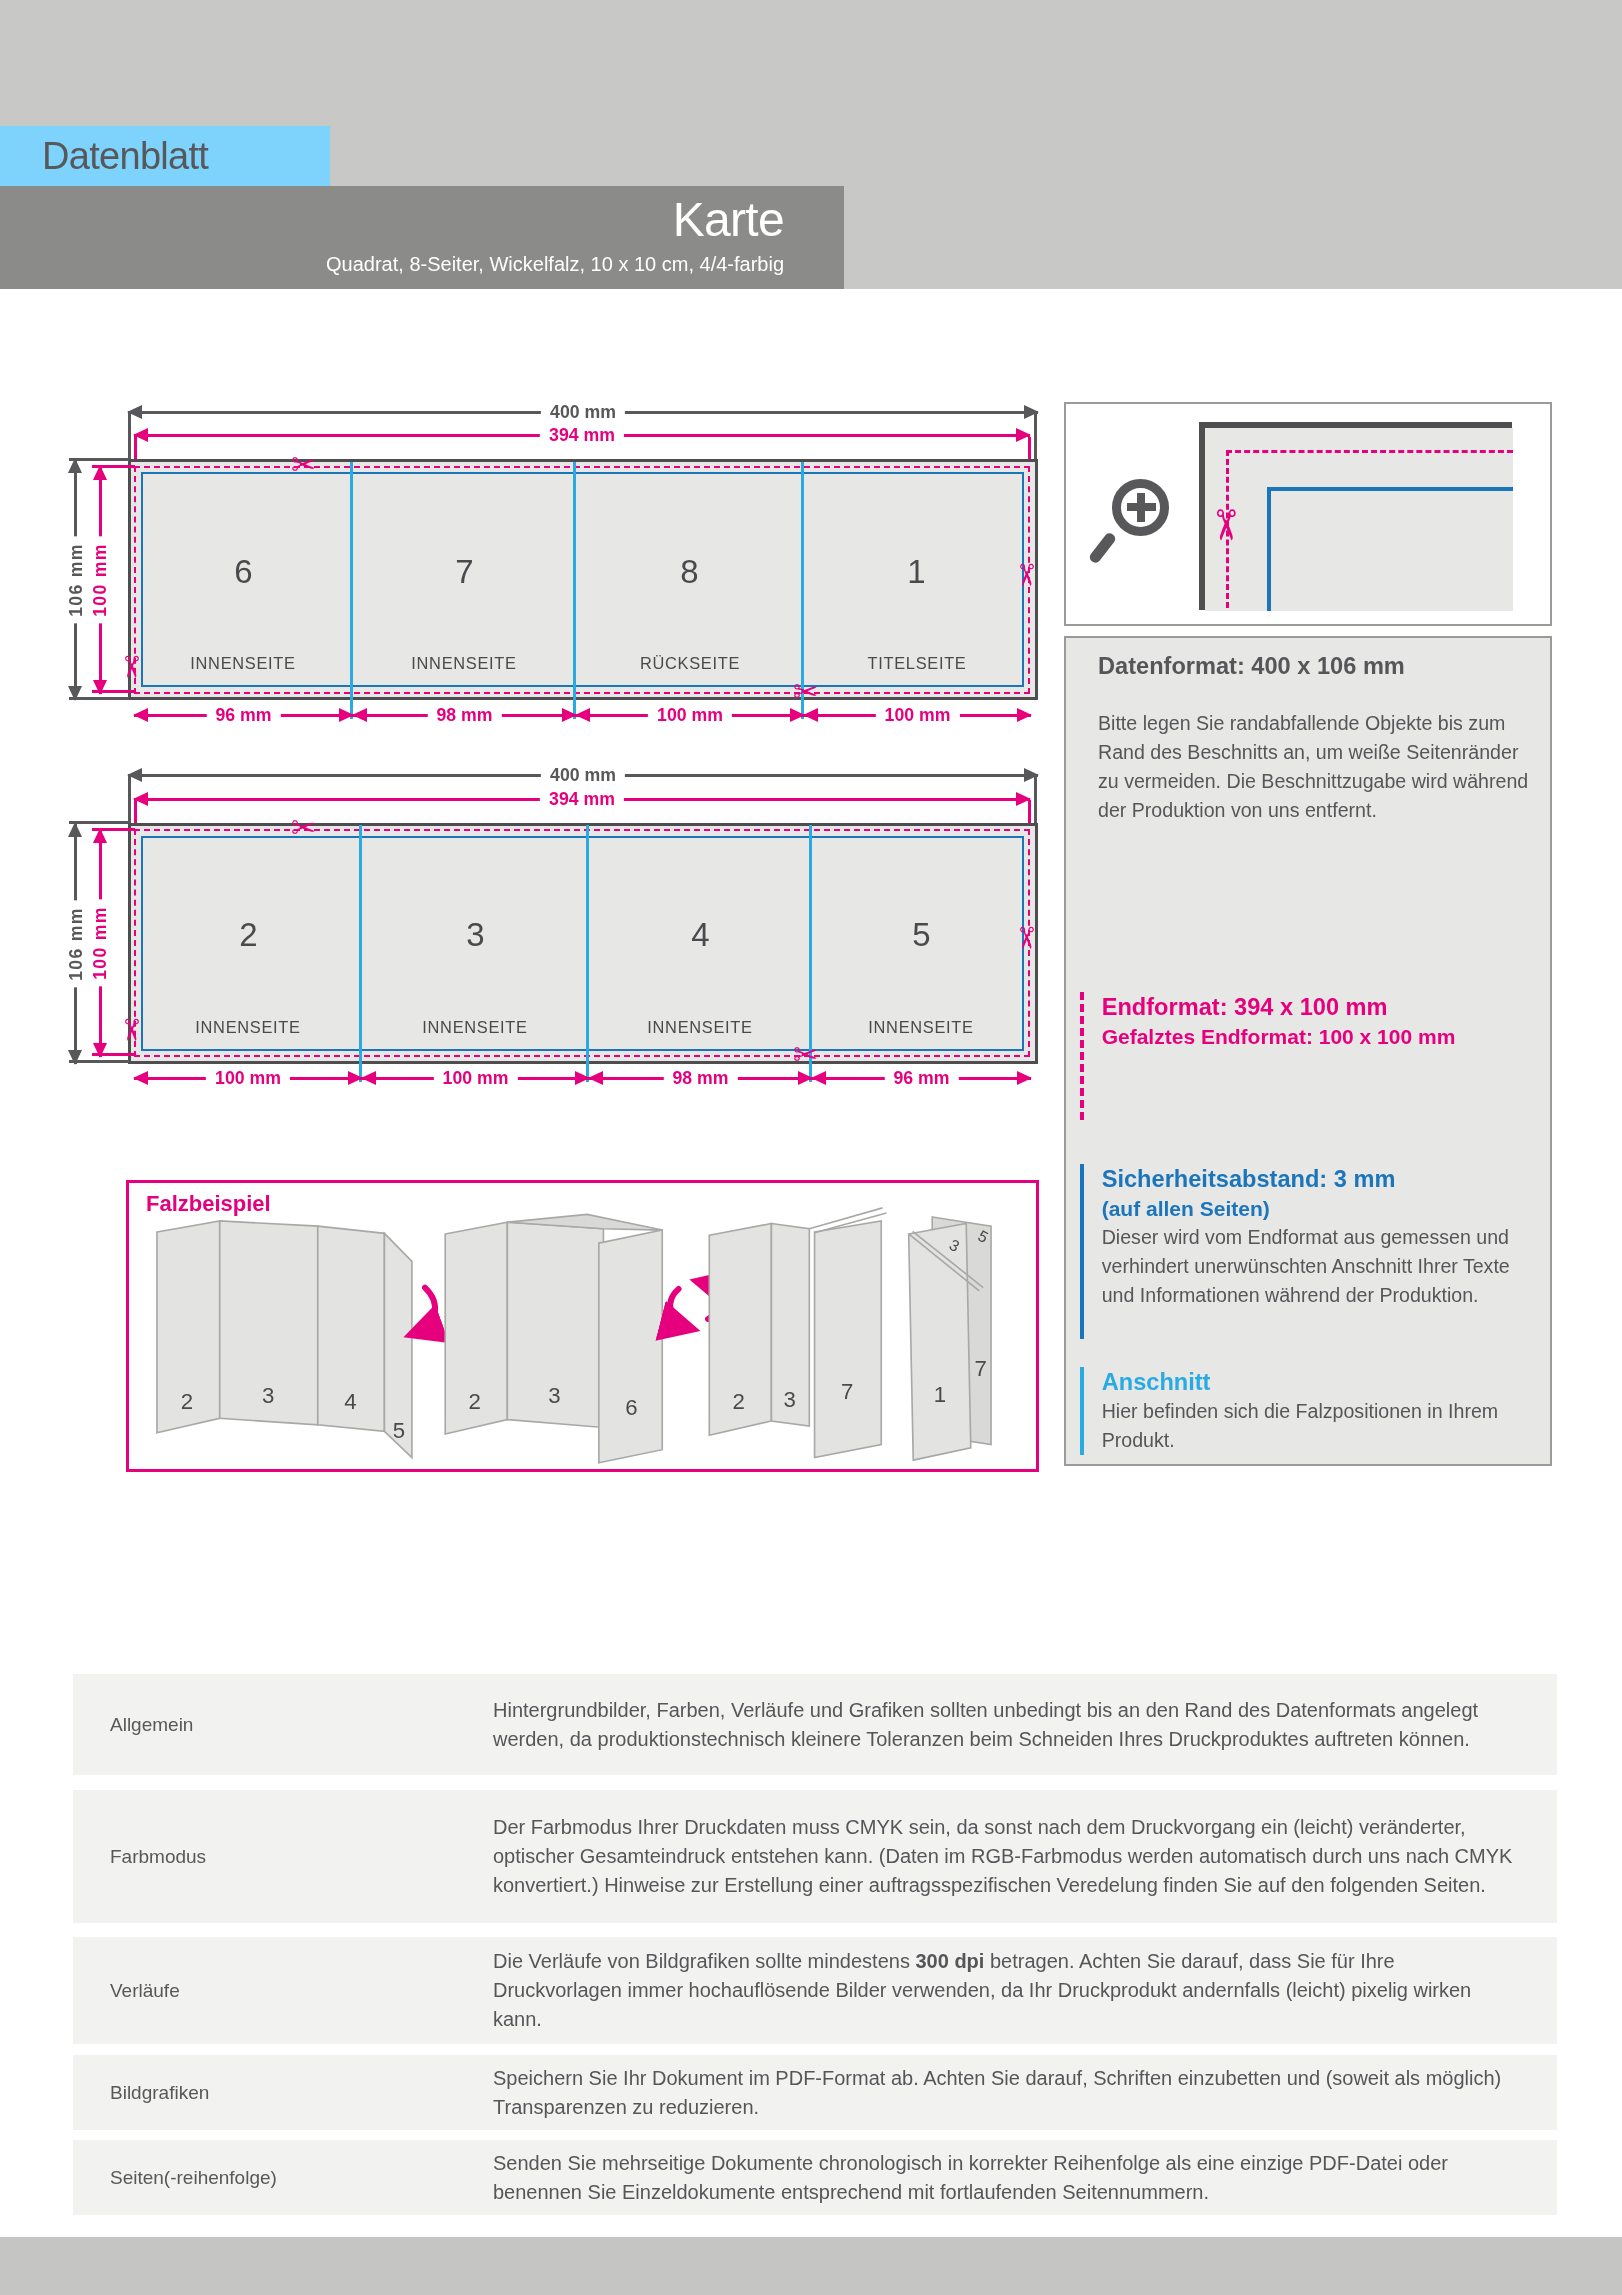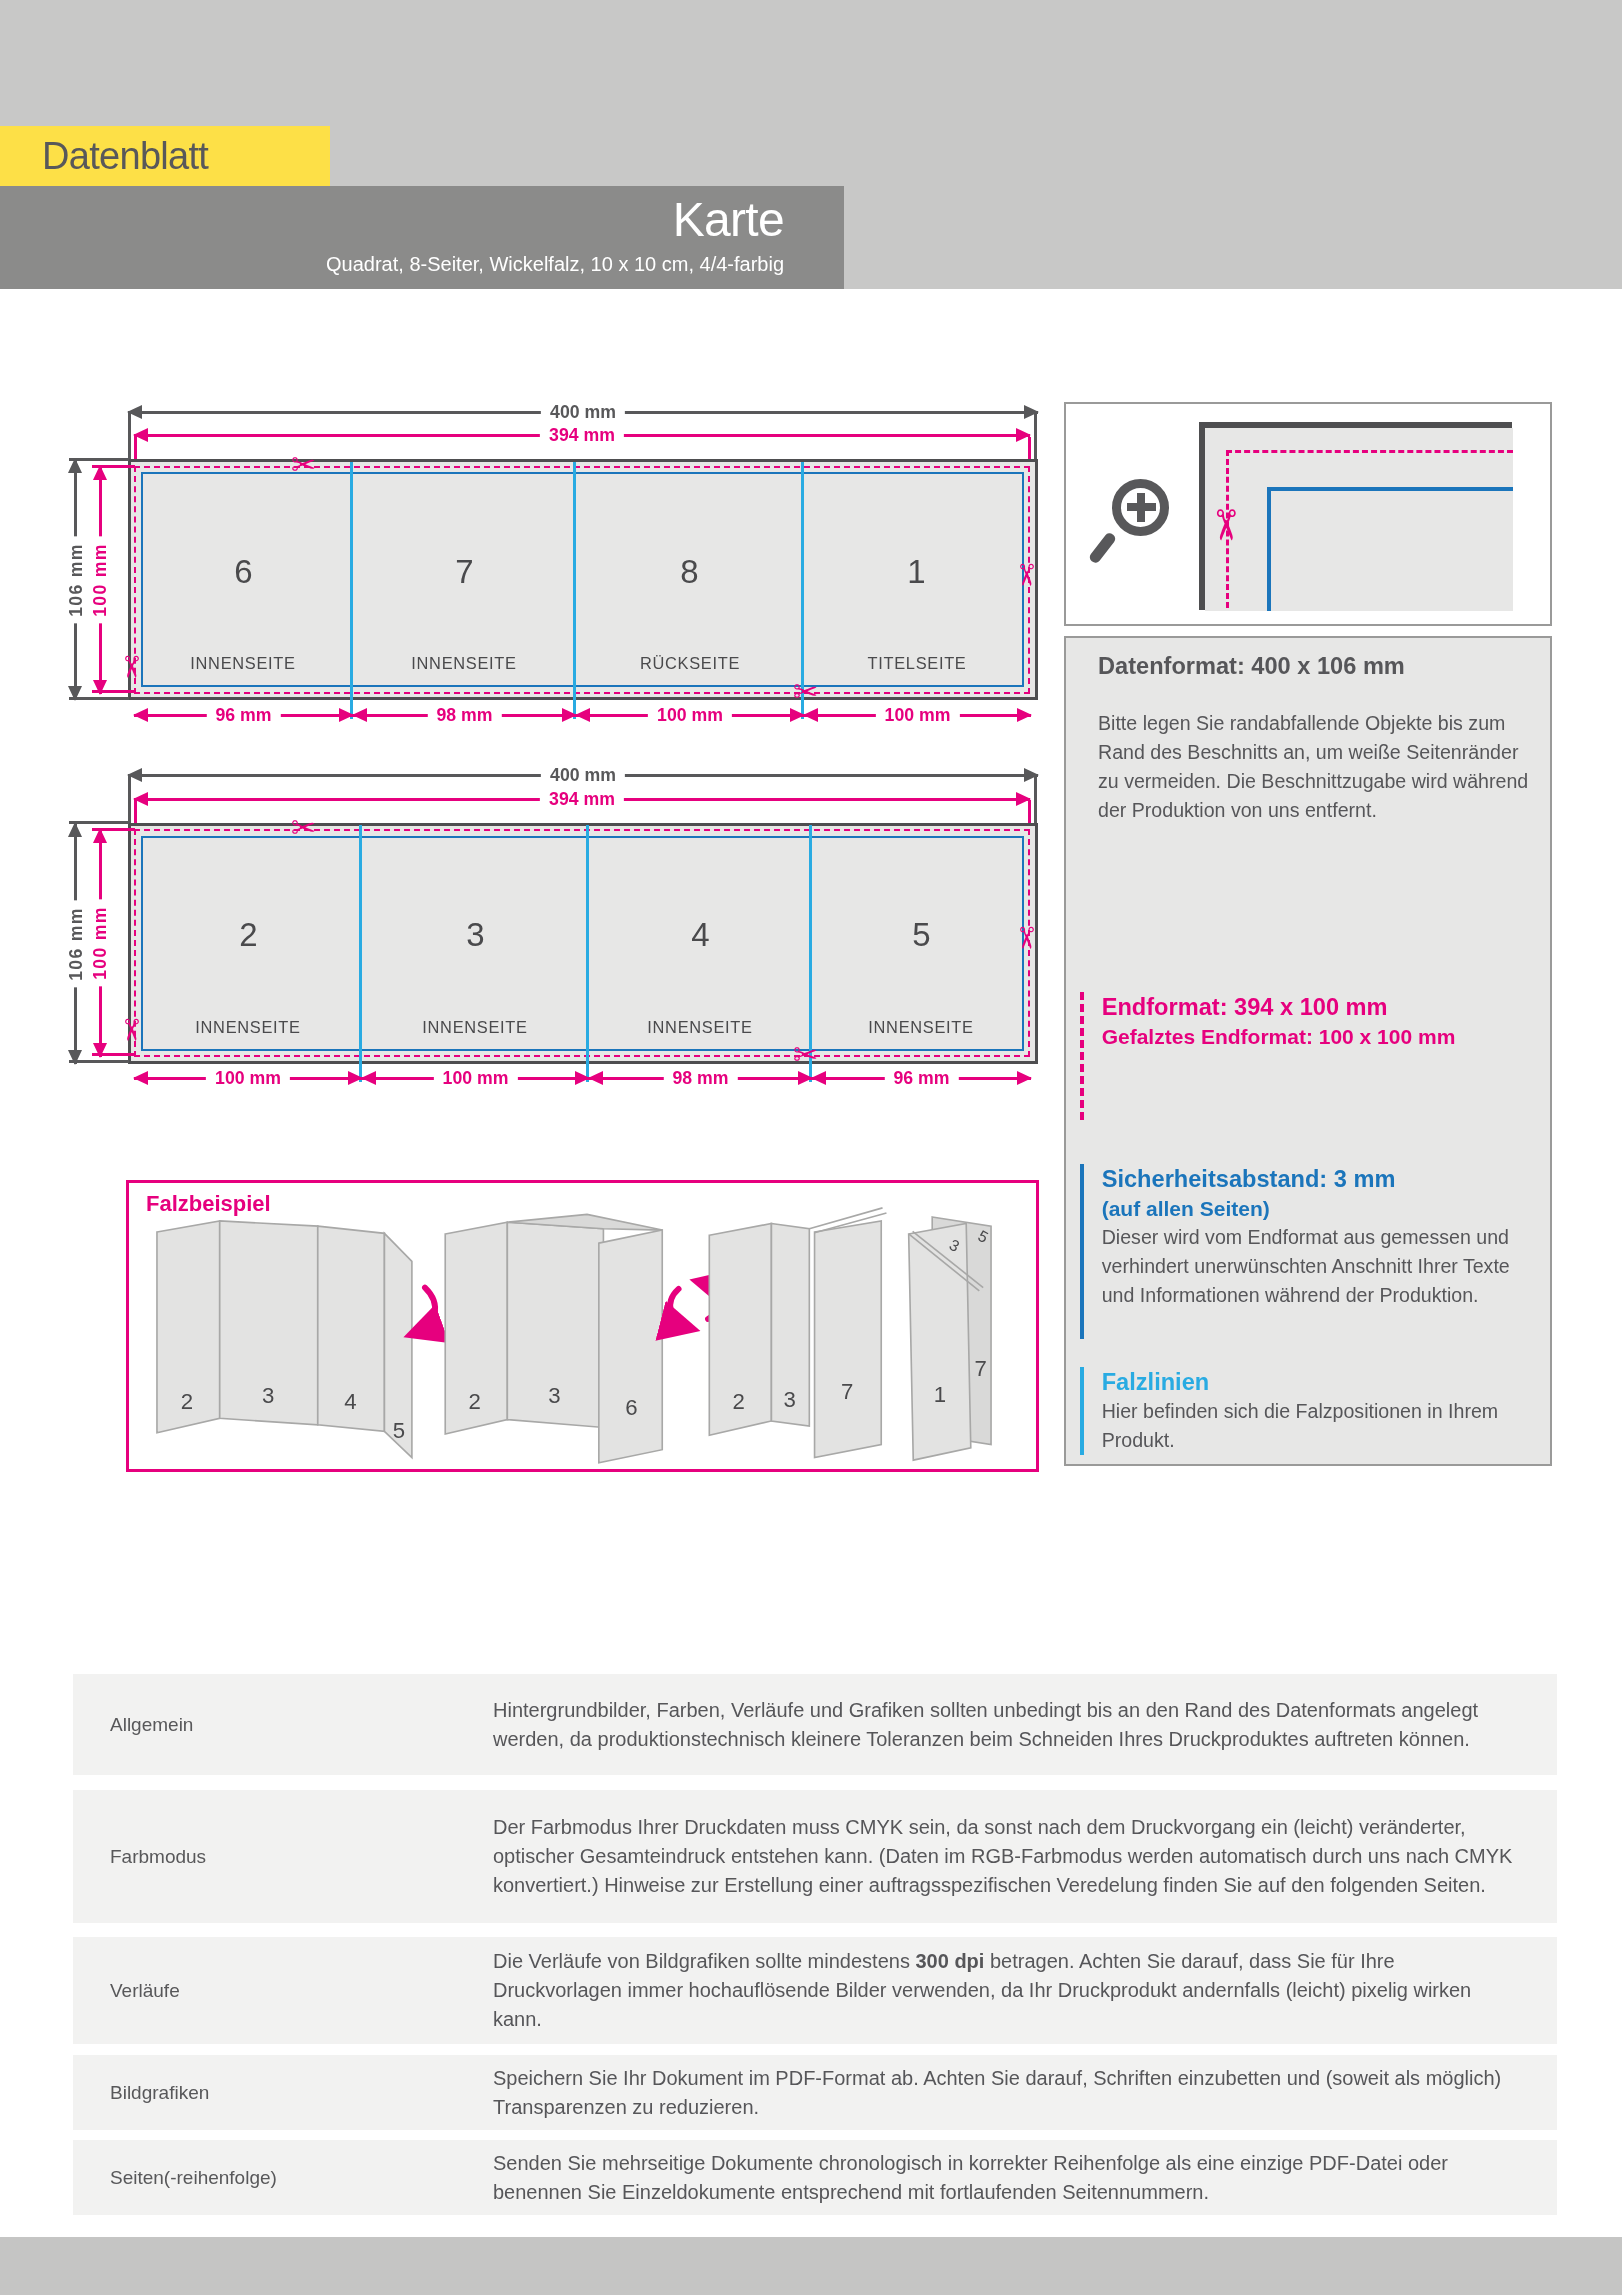--- a/index.html
+++ b/index.html
@@ -1,21 +1,21 @@
 <!DOCTYPE html>
 <html style="font-size:10.5px"><head>
 <meta charset="utf-8">
 <style>
   html,body{margin:0;padding:0;background:#fff;width:1623px;height:2295px;overflow:hidden;
     font-family:"Liberation Sans",sans-serif;-webkit-font-smoothing:antialiased;}
   #page{position:relative;width:1623px;height:2295px;background:#fff;}
 
   
   .topband{position:absolute;left:0;top:0;width:1623px;height:289px;background:#c8c8c7;}
-  .datenblatt{position:absolute;left:0;top:126px;width:330px;height:61px;background:#fde047;
+  .datenblatt{position:absolute;left:0;top:126px;width:330px;height:61px;background:#7dd3fc;
     display:flex;align-items:center;padding-left:42px;box-sizing:border-box;
     font-size:38px;color:#58585a;letter-spacing:-0.7px;}
   .titlebar{position:absolute;left:0;top:186px;width:844px;height:103px;background:#8b8b8a;
     color:#fff;text-align:right;padding-right:60px;box-sizing:border-box;}
   .title{font-size:48px;line-height:51px;margin-top:7.9px;letter-spacing:-0.7px;}
   .subtitle{font-size:20px;margin-top:7.9px;}
 
   
   .c-gray{color:#58585a;} .c-pink{color:#e6007e;}
   .dimh{position:absolute;height:3.3px;background:currentColor;}
@@ -325,21 +325,21 @@
     <div class="sb-h2 pinkt">Gefalztes Endformat: 100 x 100 mm</div>
   </div>
 
   <div class="sec bar" style="top:1164px;border-left:4.6px solid #1b75bb;min-height:175px">
     <div class="sb-h bluet">Sicherheitsabstand: 3 mm</div>
     <div class="sb-h2 bluet">(auf allen Seiten)</div>
     <div class="sb-p">Dieser wird vom Endformat aus gemessen und verhindert unerwünschten Anschnitt Ihrer Texte und Informationen während der Produktion.</div>
   </div>
 
   <div class="sec bar" style="top:1367px;border-left:4.6px solid #29abe2;min-height:84px">
-    <div class="sb-h cyant">Falzlinien</div>
+    <div class="sb-h cyant">Anschnitt</div>
     <div class="sb-p">Hier befinden sich die Falzpositionen in Ihrem Produkt.</div>
   </div>
 
 
   <div class="trow" style="top:1674px;height:101px">
     <div class="tlabel">Allgemein</div>
     <div class="ttext">Hintergrundbilder, Farben, Verläufe und Grafiken sollten unbedingt bis an den Rand des Datenformats angelegt werden, da produktionstechnisch kleinere Toleranzen beim Schneiden Ihres Druckproduktes auftreten können.</div>
   </div>
   <div class="trow" style="top:1790px;height:133px">
     <div class="tlabel">Farbmodus</div>

